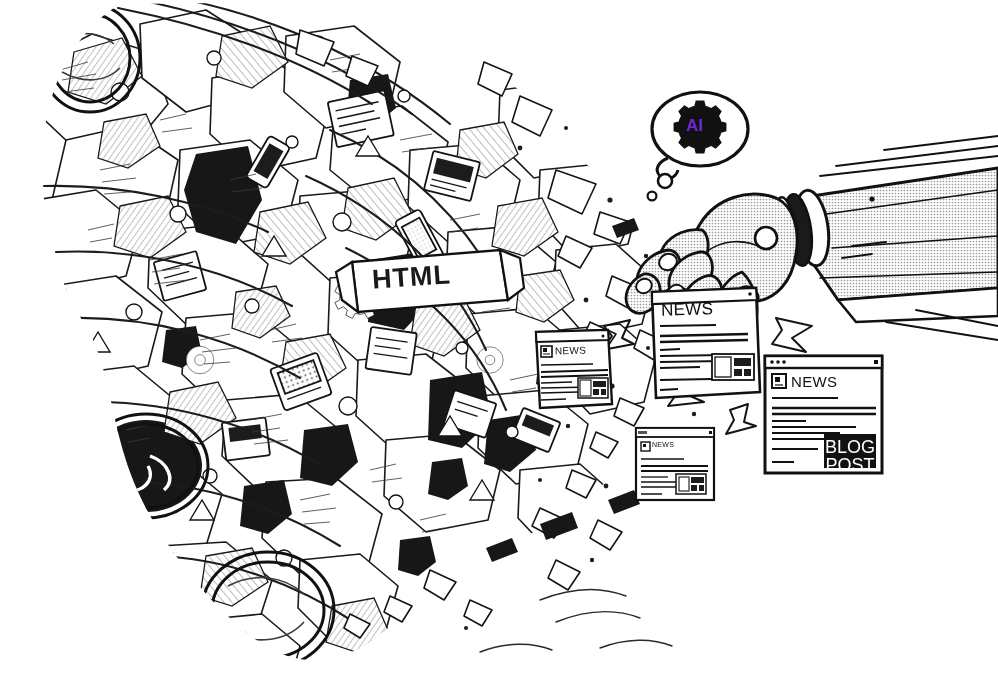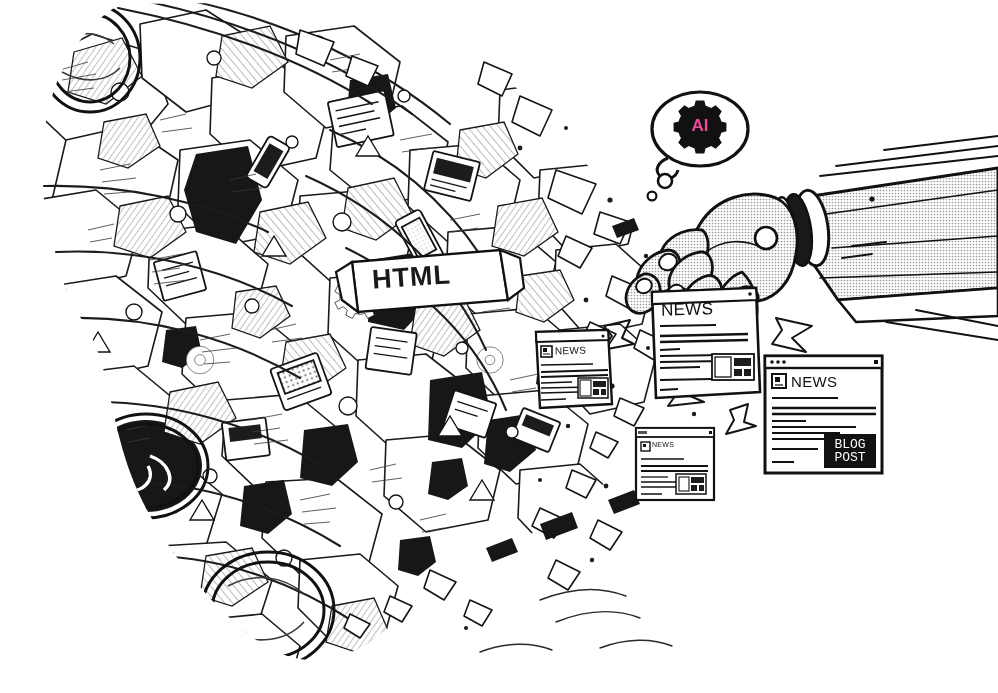--- a/index.html
+++ b/index.html
@@ -26,23 +26,22 @@
     color:#ffffff;
     text-align:center;
     line-height:1.02;
     font-weight:400;
     white-space:pre-line;
     user-select:none;
   }
   .gear-label{
     position:absolute;
     font-family:"Liberation Sans", sans-serif;
-    color:#ec4899;
+    color:#6d28d9;
     font-weight:700;
-    text-align:center;
     user-select:none;
   }
   .banner-label{
     position:absolute;
     font-family:"Liberation Sans", sans-serif;
     font-weight:700;
     color:#1a1a1a;
     user-select:none;
   }
 </style>
@@ -603,18 +602,18 @@
   <div class="gear-label" style="left:686px;top:116px;width:28px;font-size:17px;">AI</div>
 
   <div class="banner-label" style="left:372px;top:262px;font-size:27px;transform:rotate(-4deg);letter-spacing:1px;">HTML</div>
 
   <div class="card-title" style="left:661px;top:300px;font-size:17px;transform:rotate(-1.5deg);">NEWS</div>
 
   <div class="card-title" style="left:555px;top:345px;font-size:10px;transform:rotate(-1.5deg);">NEWS</div>
 
   <div class="card-title" style="left:791px;top:373px;font-size:15px;">NEWS</div>
 
-  <div class="badge-label" style="left:824px;top:438px;width:52px;font-size:13px;font-family:Liberation Mono, monospace;">BLOG
+  <div class="badge-label" style="left:824px;top:438px;width:52px;font-size:18px;">BLOG
 POST</div>
 
   <div class="card-title" style="left:652px;top:441px;font-size:7px;">NEWS</div>
 
 </div>
 
 </body></html>

